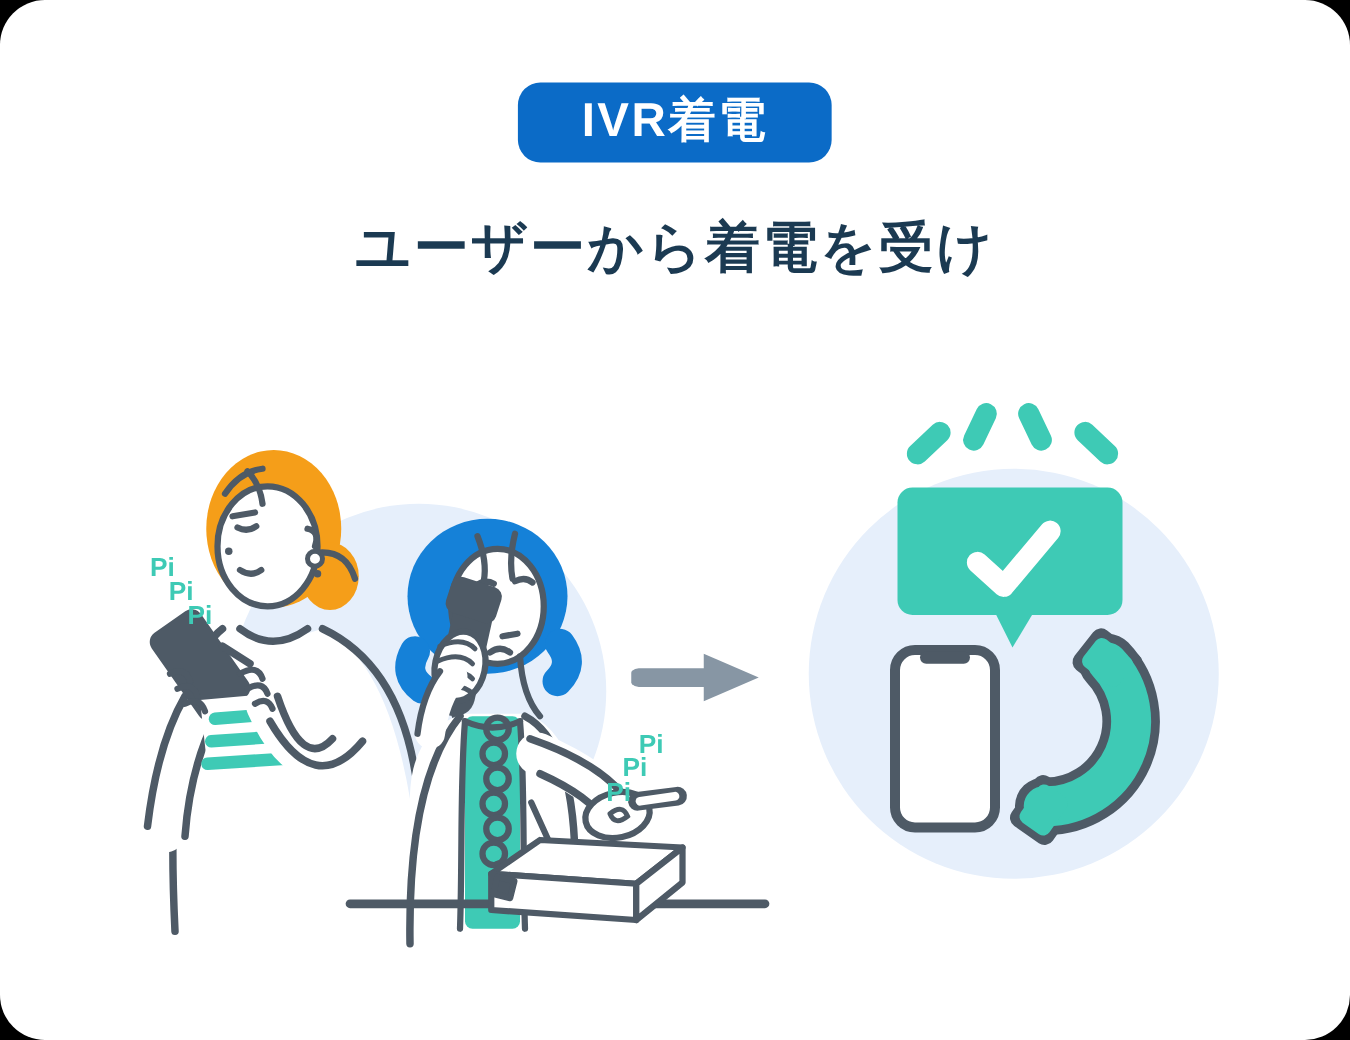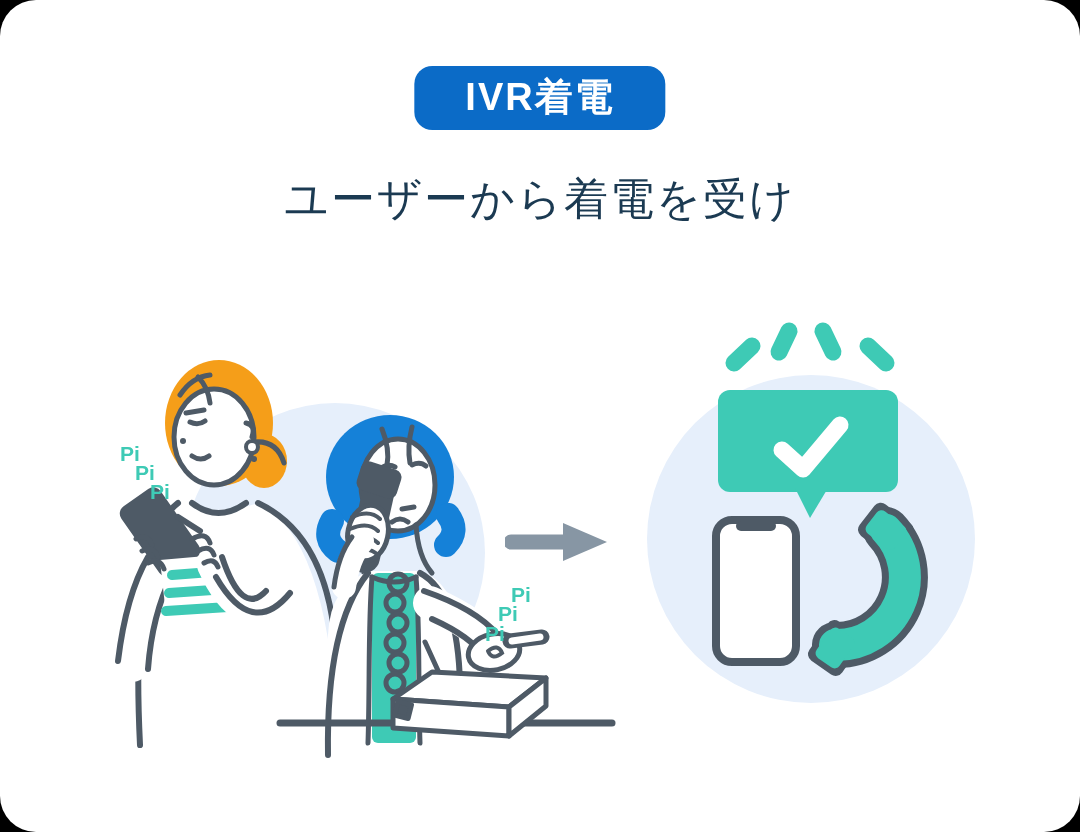--- a/index.html
+++ b/index.html
@@ -4,21 +4,21 @@
 <style>
   html,body{margin:0;padding:0;background:#000;}
   .canvas{position:relative;width:1080px;height:832px;background:#fff;border-radius:36px;overflow:hidden;
           font-family:"Liberation Sans",sans-serif;}
   
   .badge{position:absolute;top:66px;left:50%;transform:translateX(-50%);
          background:#0b6bc7;color:#fff;font-size:38px;font-weight:bold;
          padding:11px 51px;border-radius:18px;letter-spacing:2px;line-height:1.1;}
   
   .heading{position:absolute;top:166px;left:0;width:100%;text-align:center;
-           color:#1b3a52;font-size:44px;font-weight:normal;line-height:66px;letter-spacing:2px;}
+           color:#1b3a52;font-size:44px;font-weight:bold;line-height:66px;letter-spacing:2px;}
   .scene{position:absolute;}
   .arrow-wrap{position:absolute;left:505px;top:522px;width:105px;height:40px;}
   text.pi{font:bold 21px "Liberation Sans",sans-serif;fill:#3ecab5;}
 </style>
 </head>
 <body>
 
 <div class="canvas">
 
   <div class="badge">IVR着電</div>

